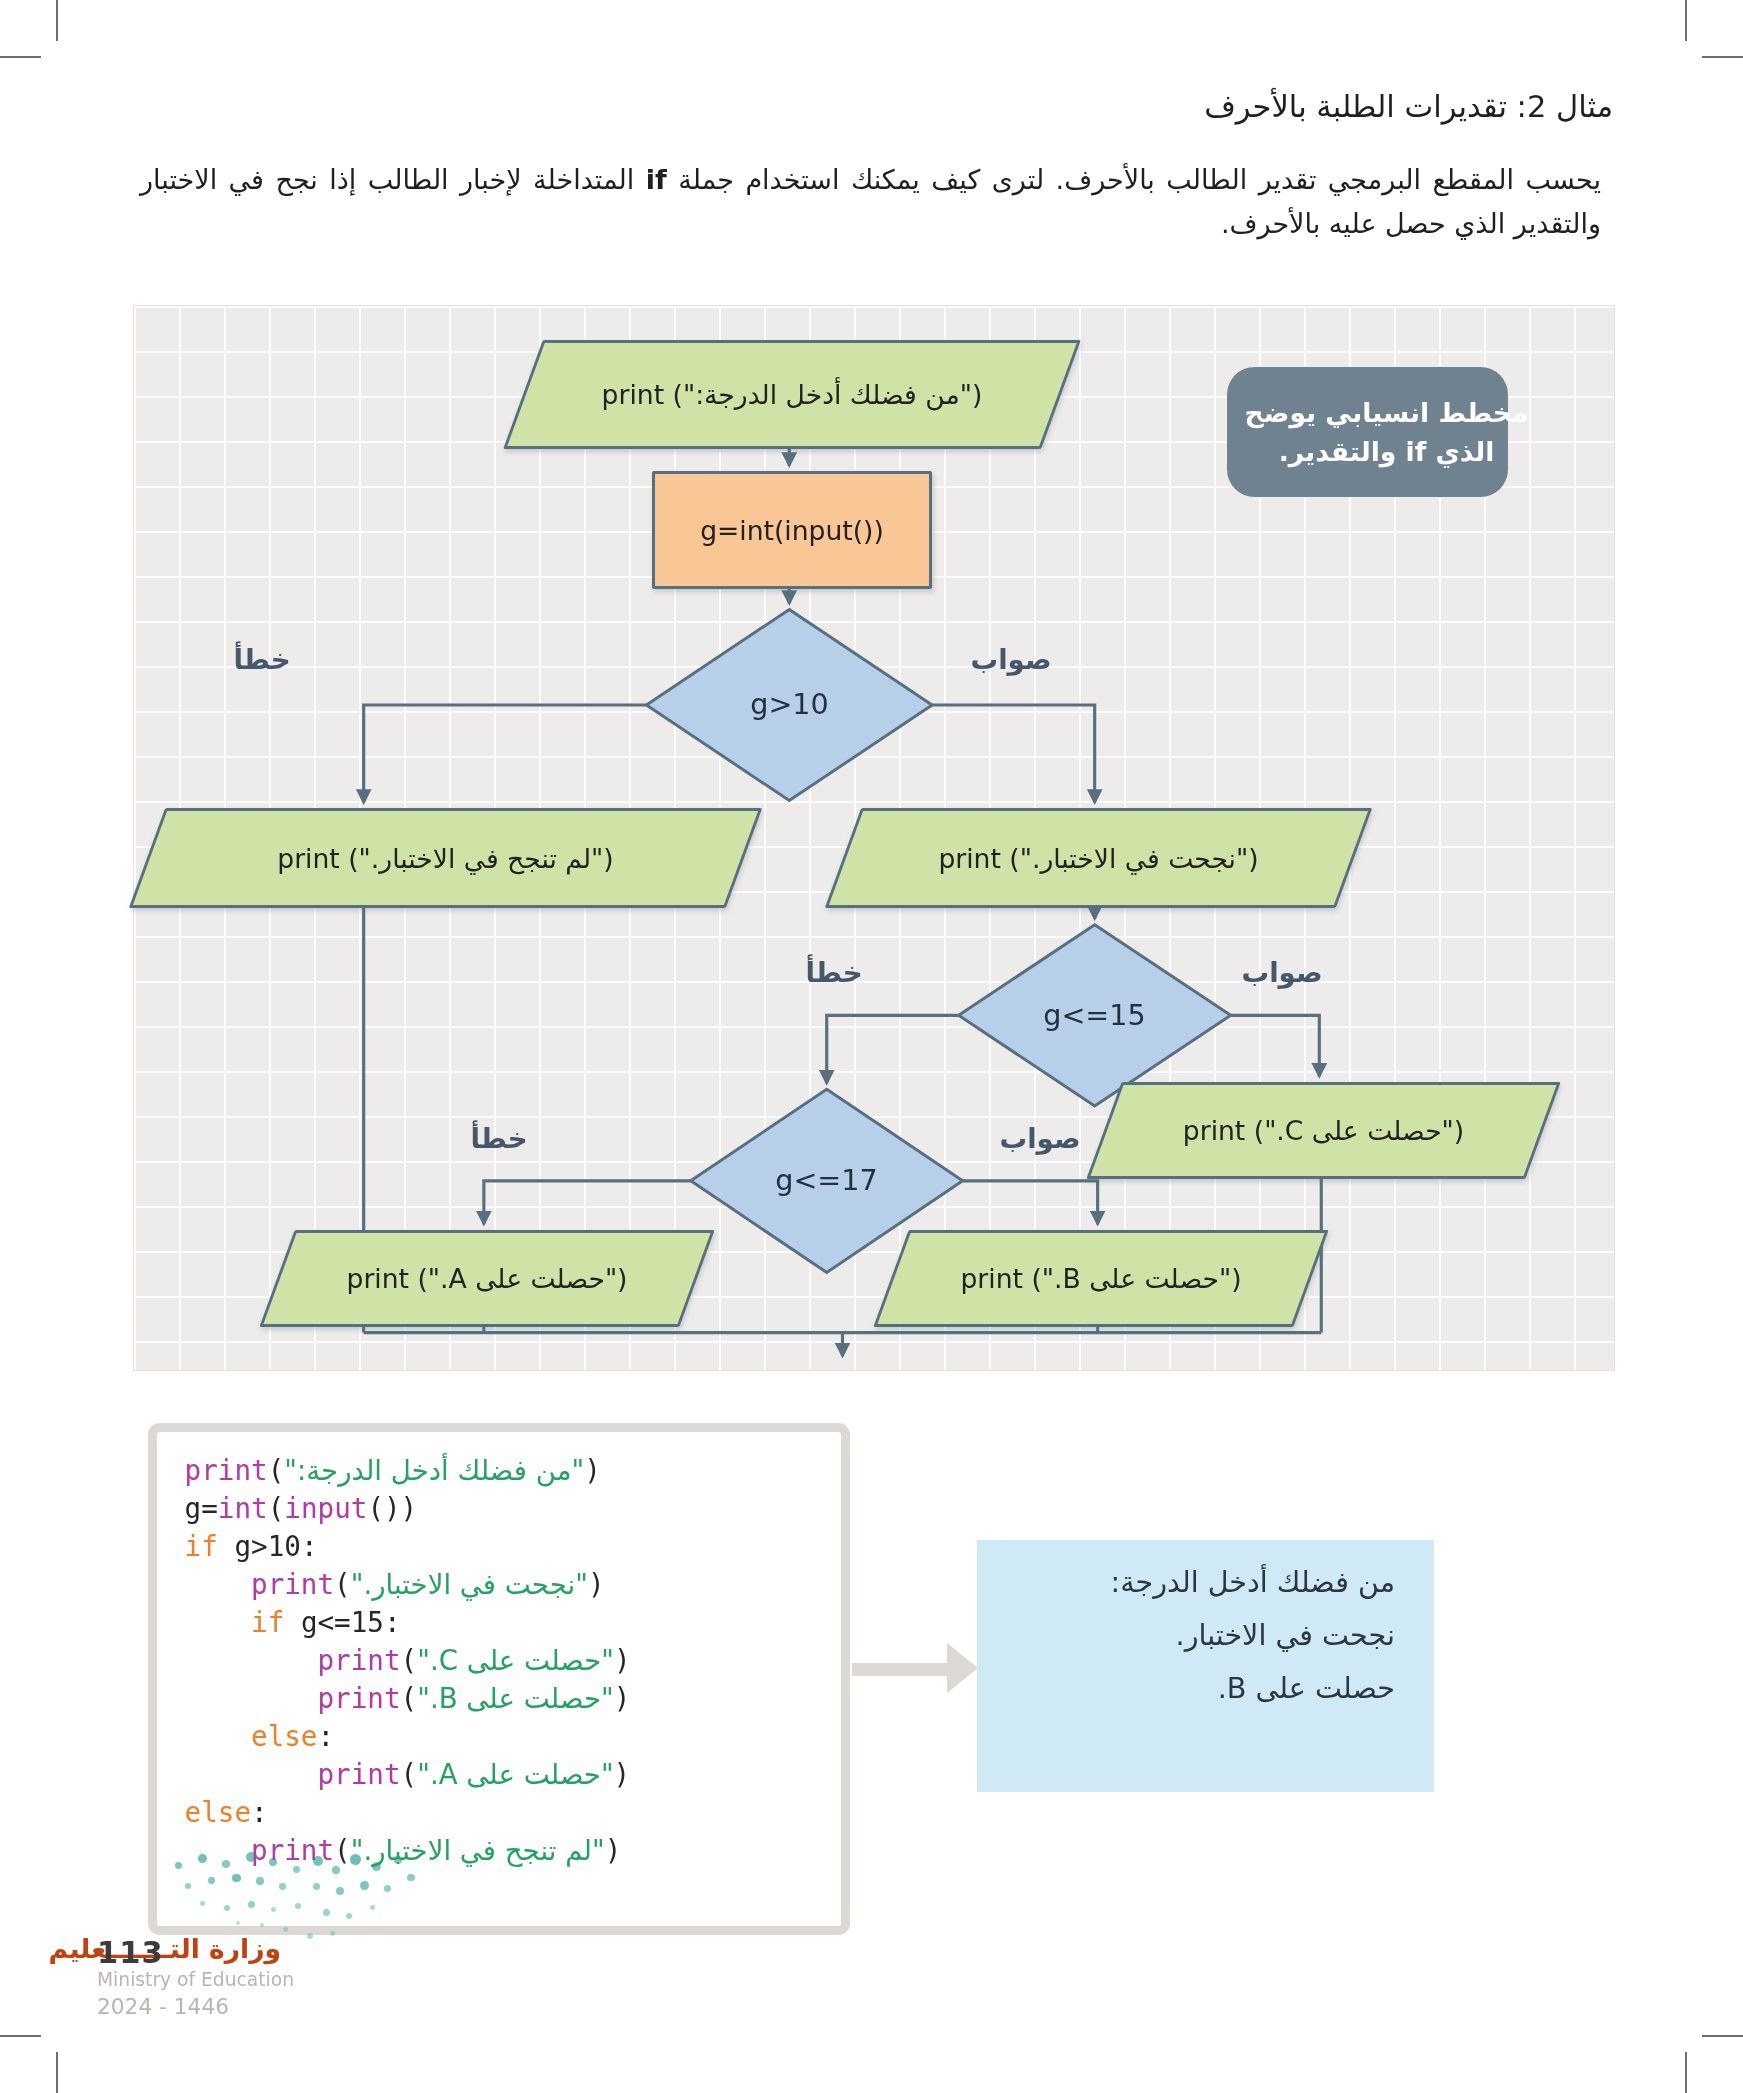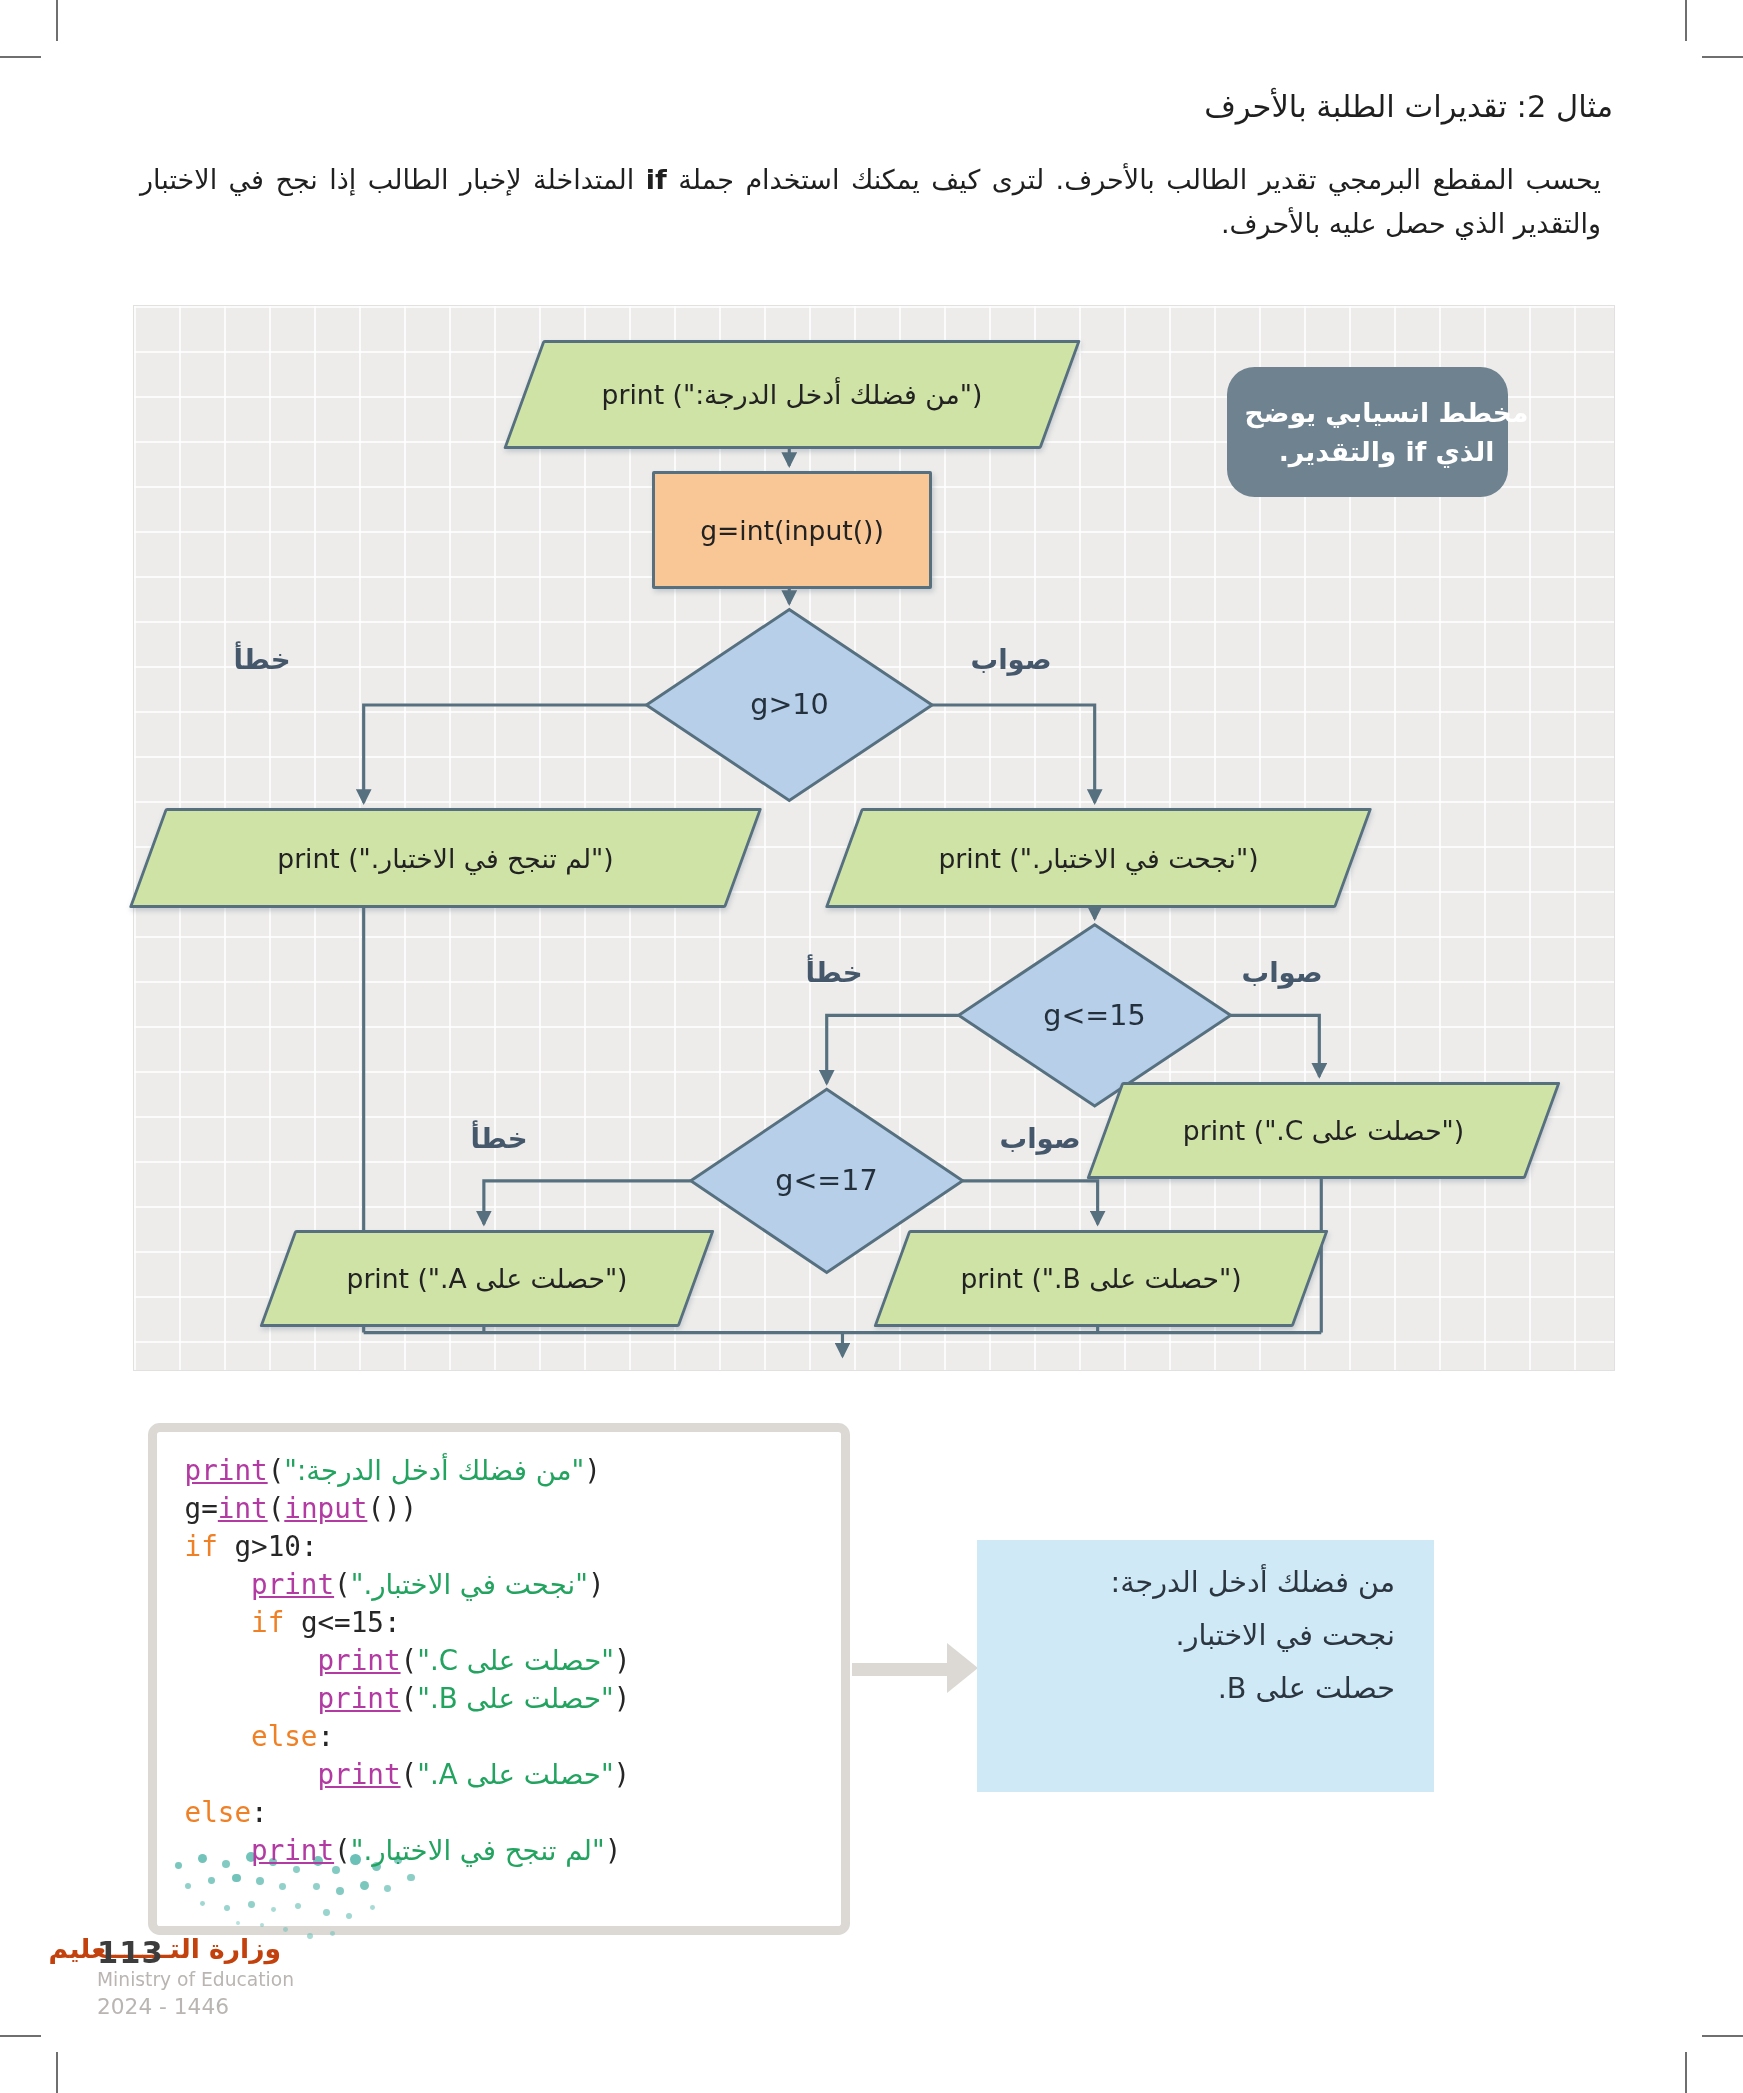--- a/index.html
+++ b/index.html
@@ -69,21 +69,21 @@
     position:absolute;left:148px;top:1423px;width:702px;height:512px;
     background:#ffffff;border:9.9px solid #dcd8d4;border-radius:11.8px;
     box-sizing:border-box;padding:19.7px 27.6px;
   }
   .code-line{
     font-family:"DejaVu Sans Mono","DejaVu Sans",monospace;
     font-size:27.6px;line-height:38px;white-space:pre;direction:ltr;
     position:relative;z-index:4;
   }
   .tk-kw{color:var(--ckw);}
-  .tk-fn{color:var(--cfn);text-decoration:underline;}
+  .tk-fn{color:var(--cfn);}
   .tk-str{color:var(--cstr);}
   .tk-pl{color:var(--cpl);}
   .rtl-iso{direction:rtl;unicode-bidi:isolate;font-family:"DejaVu Sans",sans-serif;}
   
   #run-arrow{position:absolute;left:852px;top:1663px;width:95px;height:12.8px;background:#dcd8d4;}
   #run-arrow-head{
     position:absolute;left:947px;top:1643px;width:0;height:0;
     border-left:31.5px solid #dcd8d4;border-top:25.6px solid transparent;border-bottom:25.6px solid transparent;
   }
   

